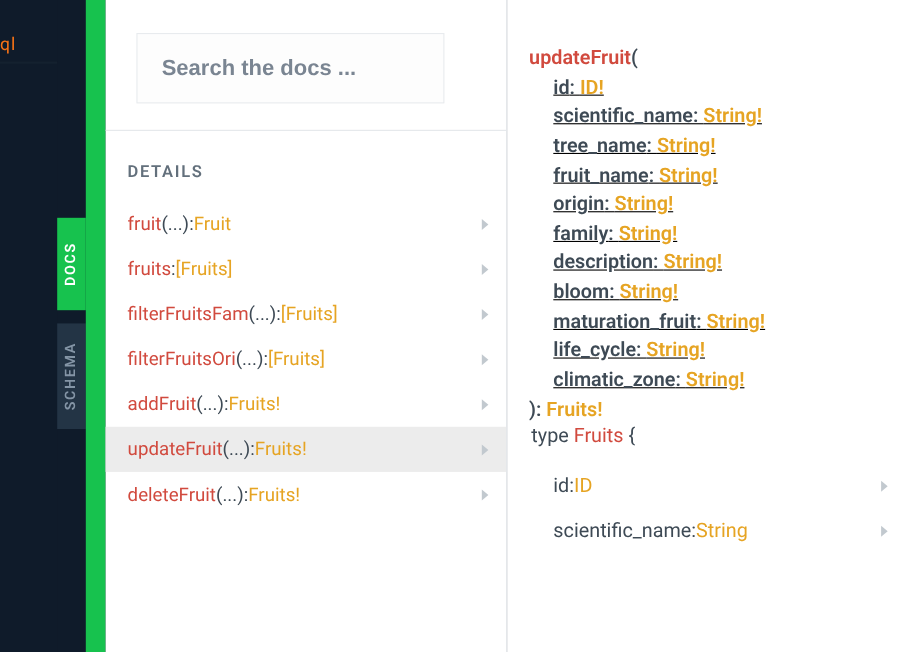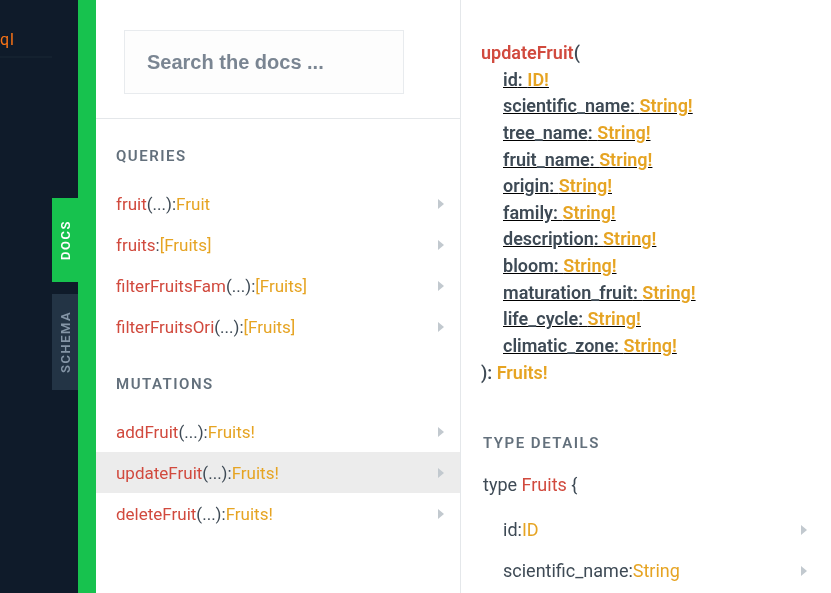--- a/index.html
+++ b/index.html
@@ -67,21 +67,21 @@
     </div>
 </div>
 
 <div class="green-bar"></div>
 
 <div class="docs-panel">
   <div class="search-wrap">
     <input class="search-input" placeholder="Search the docs ..." style="">
   </div>
 
-  <div class="section-header">QUERIES</div>
+  <div class="section-header">DETAILS</div>
   <div id="queries-list">
       <div class="item-row">
         <span class="name">fruit</span>
         <span class="punct">(...): </span>
         <span class="type">Fruit</span>
         <span class="chev"></span>
       </div>
       <div class="item-row">
         <span class="name">fruits</span>
         <span class="punct">: </span>
@@ -95,21 +95,20 @@
         <span class="chev"></span>
       </div>
       <div class="item-row">
         <span class="name">filterFruitsOri</span>
         <span class="punct">(...): </span>
         <span class="type">[Fruits]</span>
         <span class="chev"></span>
       </div>
     </div>
 
-  <div class="section-header">MUTATIONS</div>
   <div id="mutations-list">
       <div class="item-row">
         <span class="name">addFruit</span>
         <span class="punct">(...): </span>
         <span class="type">Fruits!</span>
         <span class="chev"></span>
       </div>
       <div class="item-row selected">
         <span class="name">updateFruit</span>
         <span class="punct">(...): </span>
@@ -141,21 +140,20 @@
         <div class="arg-line"><span class="argname">bloom</span><span class="colon">: </span><span class="argtype">String!</span></div>
         <div class="arg-line"><span class="argname">maturation_fruit</span><span class="colon">: </span><span class="argtype">String!</span></div>
         <div class="arg-line"><span class="argname">life_cycle</span><span class="colon">: </span><span class="argtype">String!</span></div>
         <div class="arg-line"><span class="argname">climatic_zone</span><span class="colon">: </span><span class="argtype">String!</span></div>
       </div>
     <div>
       <span class="paren">): </span><span class="ret">Fruits!</span>
     </div>
   </div>
 
-  <div class="type-details-hdr">TYPE DETAILS</div>
   <div class="type-line">
     <span>type </span><span class="tname">Fruits</span><span> {</span>
   </div>
   <div id="type-fields" style="margin-top:14px;">
       <div class="field-row">
         <span class="fname">id</span>
         <span class="fname">: </span>
         <span class="ftype">ID</span>
         <span class="chev"></span>
       </div>

